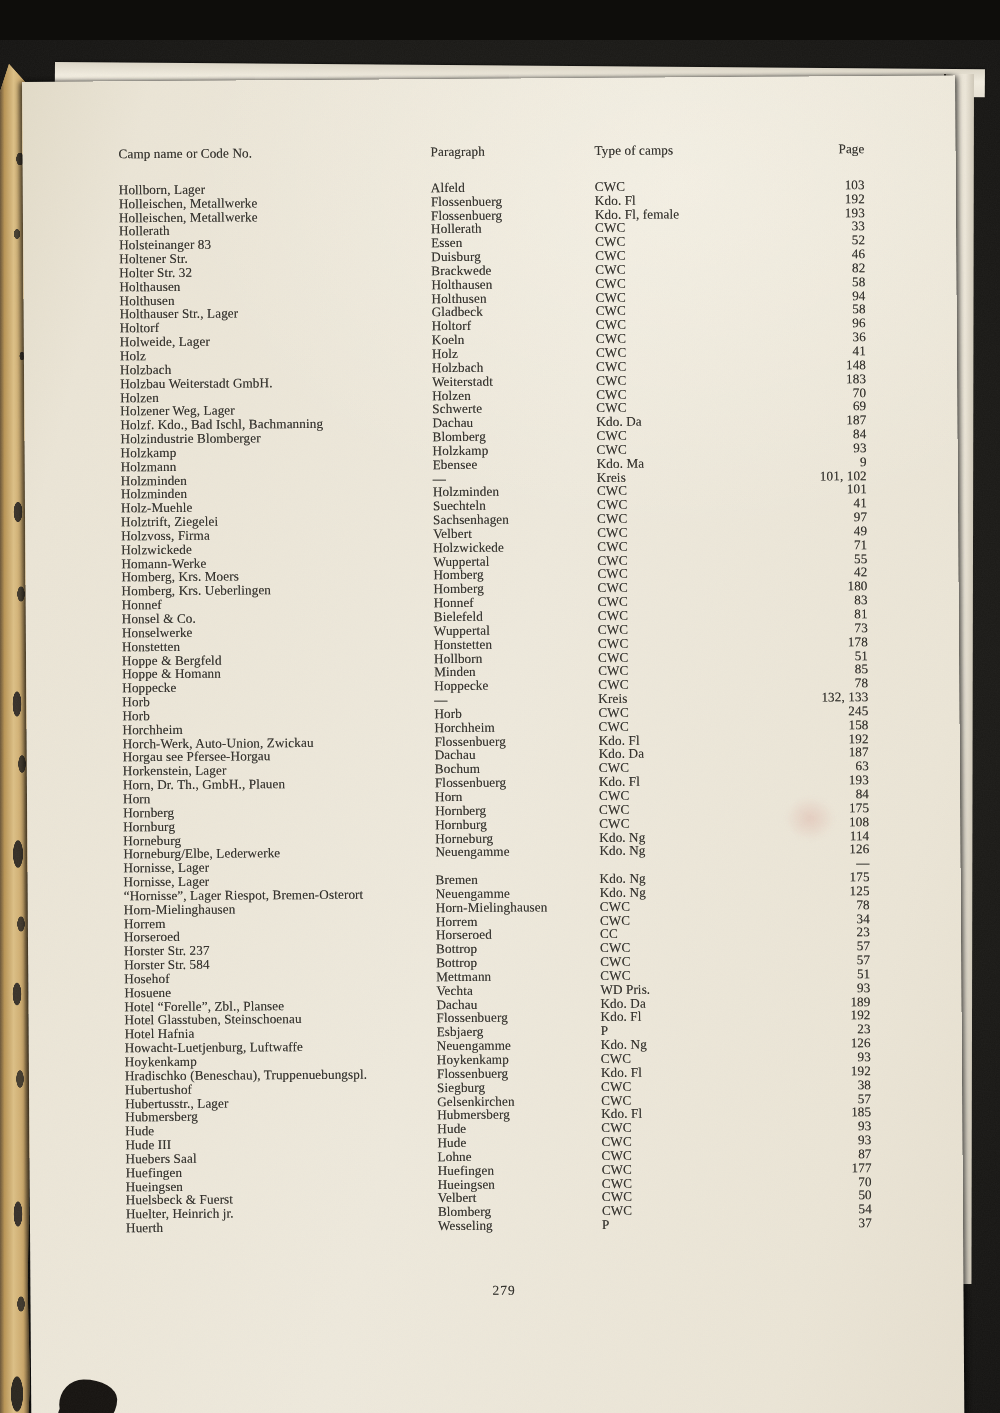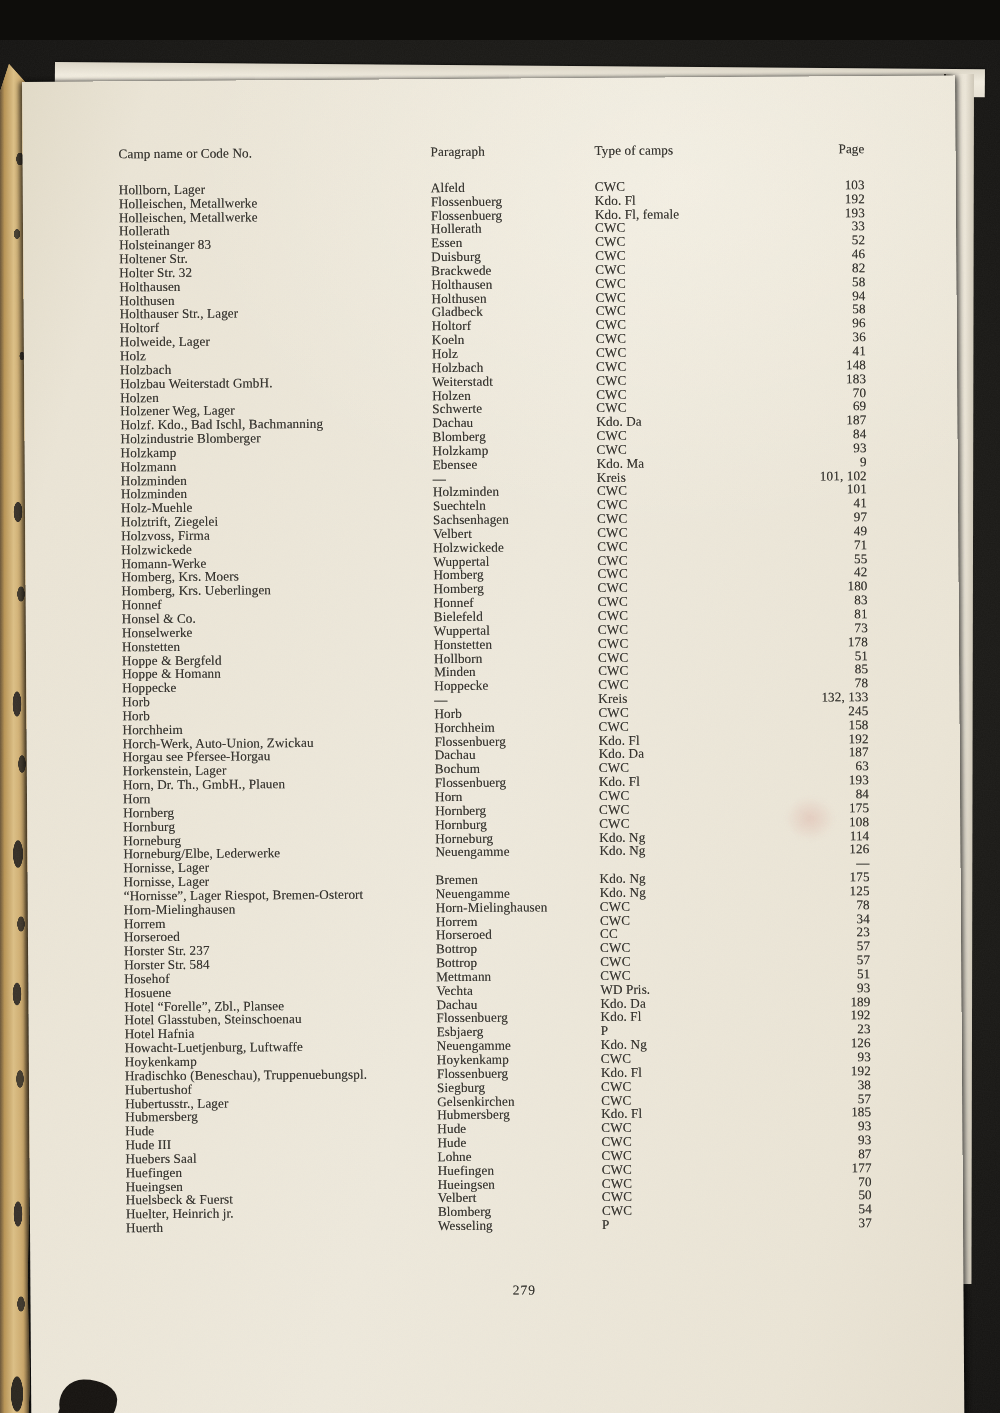--- a/index.html
+++ b/index.html
@@ -62,21 +62,21 @@
   table.index col.c1{width:312px;} table.index col.c2{width:164px;}
   table.index col.c3{width:164px;} table.index col.c4{width:106px;}
   table.index th, table.index td {
     padding:0; margin:0; font-weight:400; text-align:left; vertical-align:top;
     font-size:13.2px; line-height:13.85px; color:#32302b; white-space:nowrap;
     letter-spacing:0.1px; text-shadow:0 0 0.5px rgba(50,48,43,0.55);
   }
   table.index thead th { padding-bottom:22px; }
   table.index th:last-child, table.index td:last-child { text-align:right; }
   .page-number {
-    position:absolute; left:462px; top:1204px; width:64px; text-align:center;
+    position:absolute; left:462px; top:1204px; width:64px; 
     font-size:13.5px; color:#32302b; letter-spacing:1px; text-shadow:0 0 0.5px rgba(50,48,43,0.55);
   }
   .smudge {
     position:absolute; left:758px; top:720px; width:50px; height:44px;
     background:radial-gradient(closest-side, rgba(206,128,118,0.25), rgba(206,128,118,0));
     filter:blur(2px); border-radius:50%;
   }
   .corner-blotch {
     position:absolute; left:28px; top:1298px; width:58px; height:50px;
     background:#161310; border-radius:42% 58% 55% 45% / 50% 40% 60% 50%;

